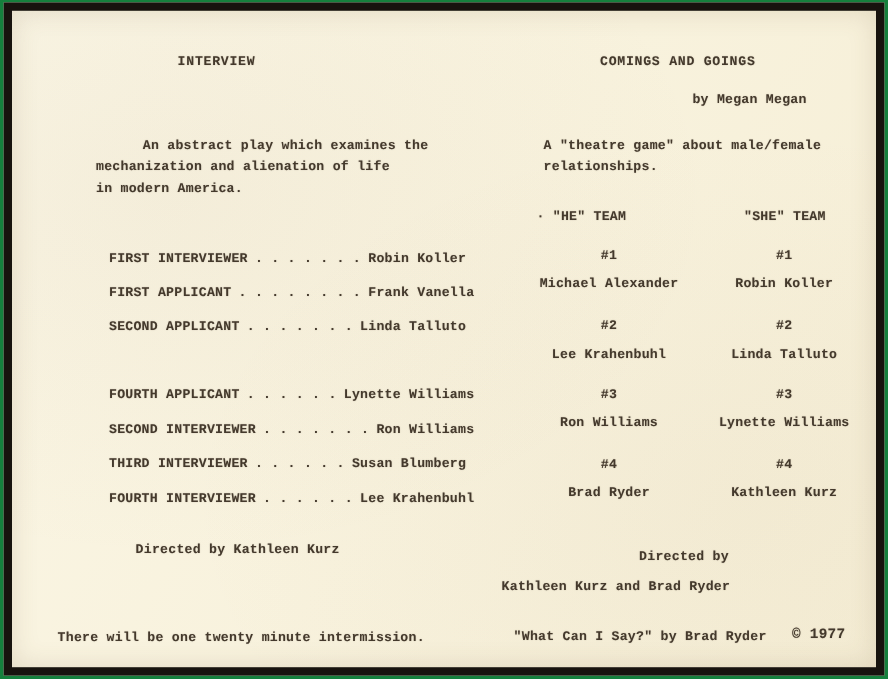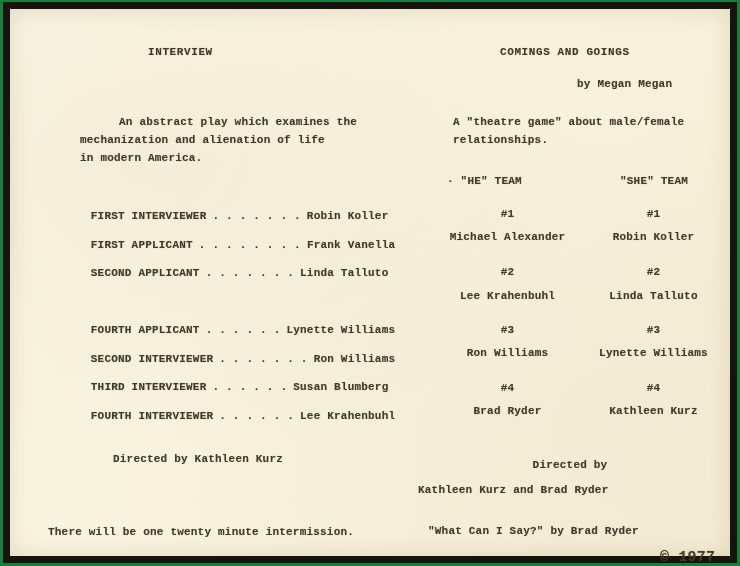--- a/index.html
+++ b/index.html
@@ -49,21 +49,21 @@
   #r-byline       { left: 567px; top: 69px; }
   #r-desc-0       { left: 443px; top: 107px; }
   #r-desc-1       { left: 443px; top: 125px; }
   #r-he-header    { left: 437px; top: 166px; }
   #r-she-header   { left: 610px; top: 166px; }
   .col-he  { left: 420px; width: 155px; text-align: center; }
   .col-she { left: 566px; width: 155px; text-align: center; }
   #r-directed-label { left: 420px; width: 280px; text-align: center; top: 450px; }
   #r-directed-names { left: 408px; width: 260px; text-align: left; top: 475px; }
   #r-credit       { left: 418px; top: 516px; }
-  #r-copyright    { left: 650px; top: 542px; font-size: 15px; }
+  #r-copyright    { left: 650px; top: 514px; font-size: 12px; }
 </style>
 </head>
 <body>
 
 <div class="stage">
   <div class="frame">
 
     <div class="line" id="l-title">INTERVIEW</div>
     <div class="line" id="l-desc-0">An abstract play which examines the</div>
     <div class="line" id="l-desc-1">mechanization and alienation of life</div>

